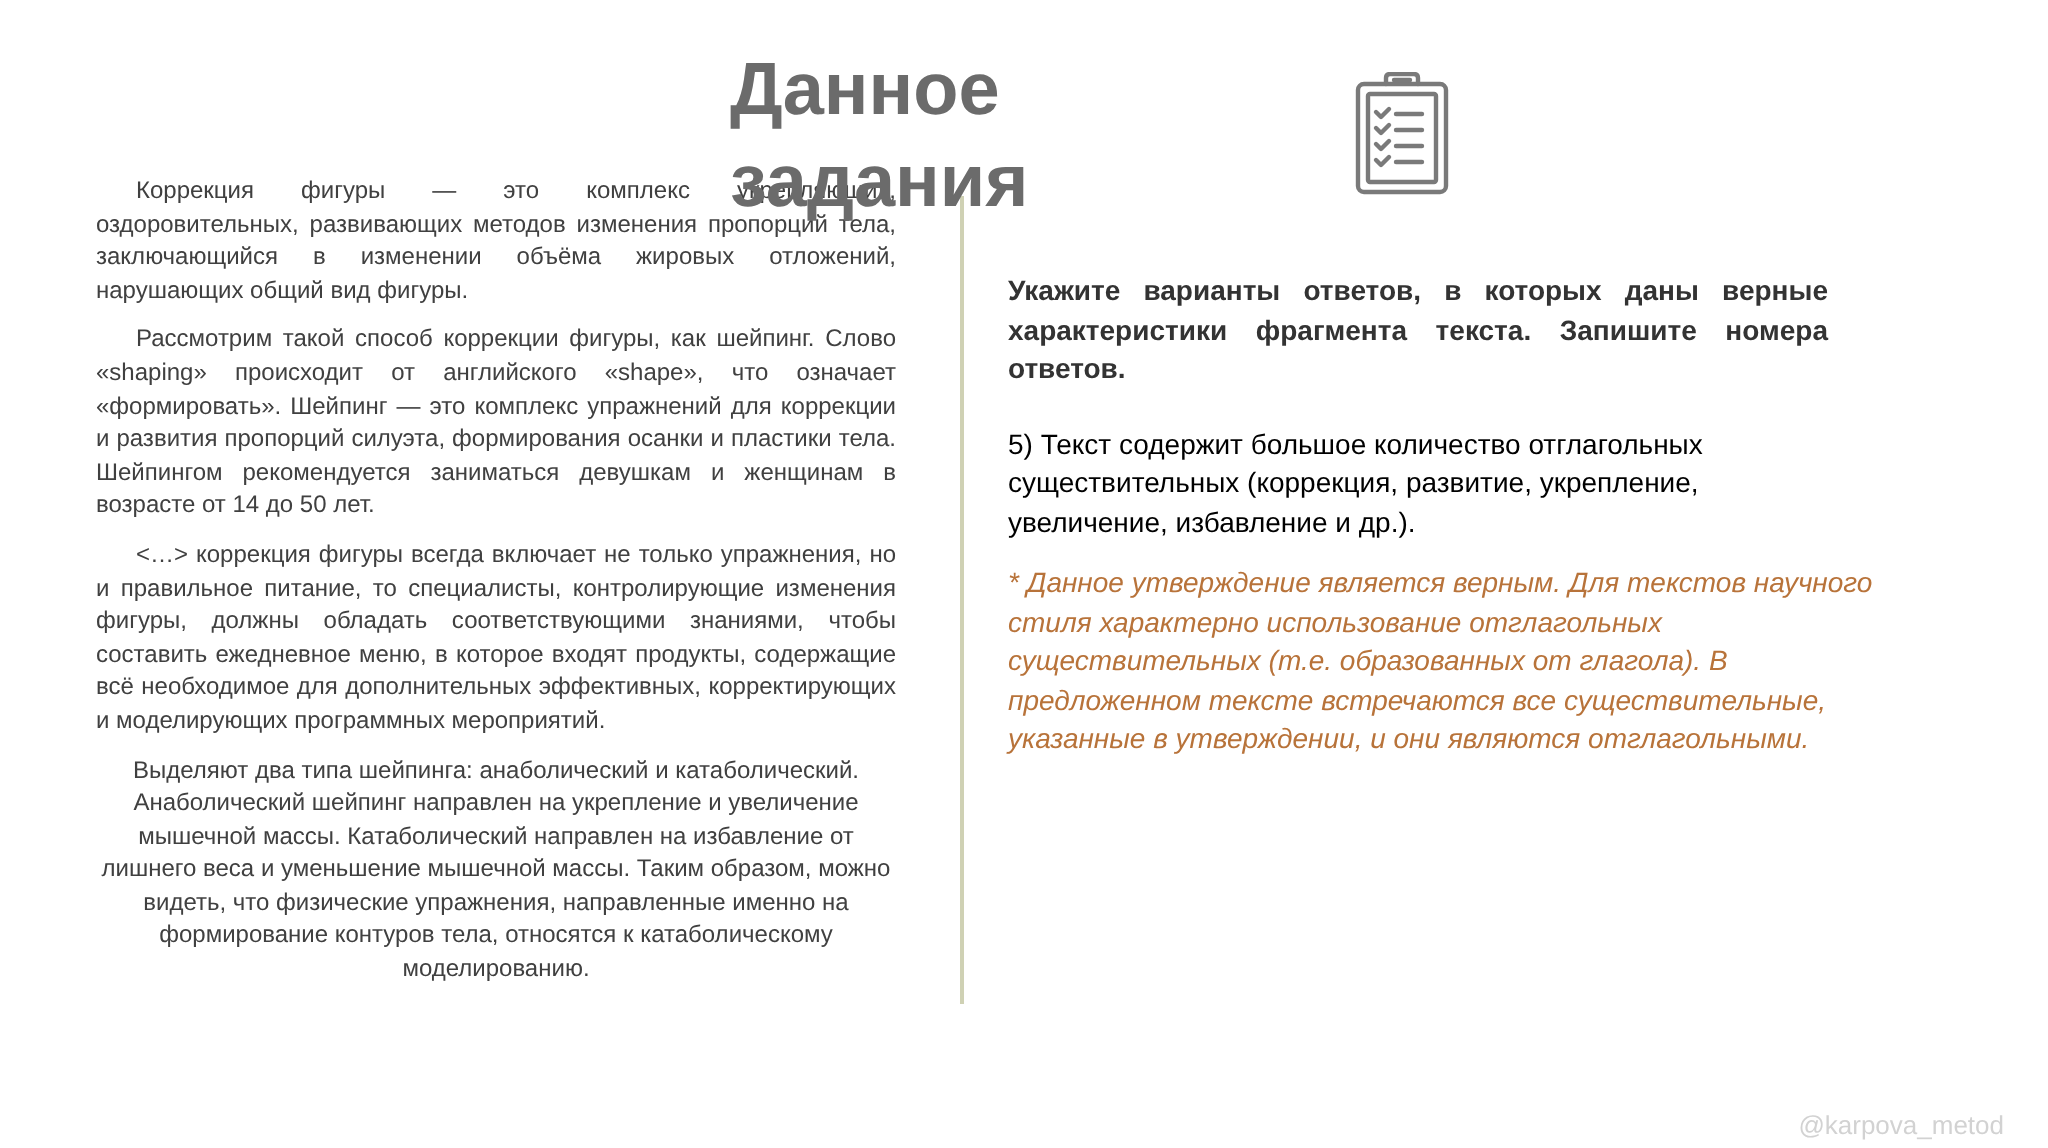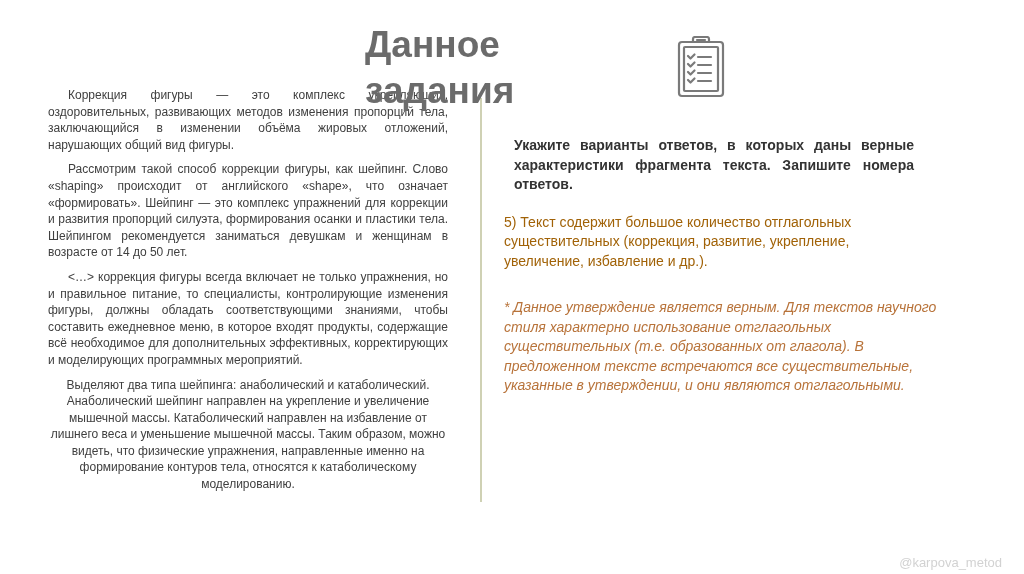--- a/index.html
+++ b/index.html
@@ -5,22 +5,22 @@
     html, body { margin:0; padding:0; }
     body { width:1024px; height:574px; background:#ffffff; position:relative; overflow:hidden; font-family:"Liberation Sans", sans-serif; }
     .title { position:absolute; left:365px; top:22px; font-family:"Liberation Sans", sans-serif; font-weight:bold; font-size:37px; line-height:46px; color:#6b6b6b; z-index:2; width:220px; }
     .left { position:absolute; left:48px; top:87px; width:400px; font-size:12px; line-height:16.6px; color:#404040; z-index:1; }
     .left p { margin:0 0 8px 0; text-align:justify; }
     .left p.ind { text-indent:20px; }
     .left p.last { text-align:center; margin-top:2px; }
     .divider { position:absolute; left:480px; top:98px; width:2px; height:404px; background:#cfd1b4; }
     .icon { position:absolute; left:676px; top:36px; width:50px; height:62px; }
     .right { position:absolute; left:504px; top:136px; width:410px; color:#333333; }
-    .q { font-weight:bold; font-size:14px; line-height:19.5px; text-align:justify; margin:0 0 18px 10px; }
-    .ans { font-size:14px; line-height:19.5px; margin:0 0 27px 0; color:#a16207; }
+    .q { font-weight:bold; font-size:14px; line-height:19.5px; text-align:justify; margin:0 0 18px 0; }
+    .ans { font-size:14px; line-height:19.5px; margin:0 0 11px 0; color:#000000; }
     .note { font-size:14px; line-height:19.5px; color:#b8733a; margin:0; width:440px;font-style:italic; }
     .footer { position:absolute; right:22px; bottom:4px; font-size:13px; color:#d2d2d2;margin-top:24px; }
   </style>
 </head>
 <body>
 
 <div class="title">Данное задания</div>
 
 <div class="left">
   <p class="ind">Коррекция фигуры — это комплекс укрепляющих, оздоровительных, развивающих методов изменения пропорций тела, заключающийся в изменении объёма жировых отложений, нарушающих общий вид фигуры.</p>

